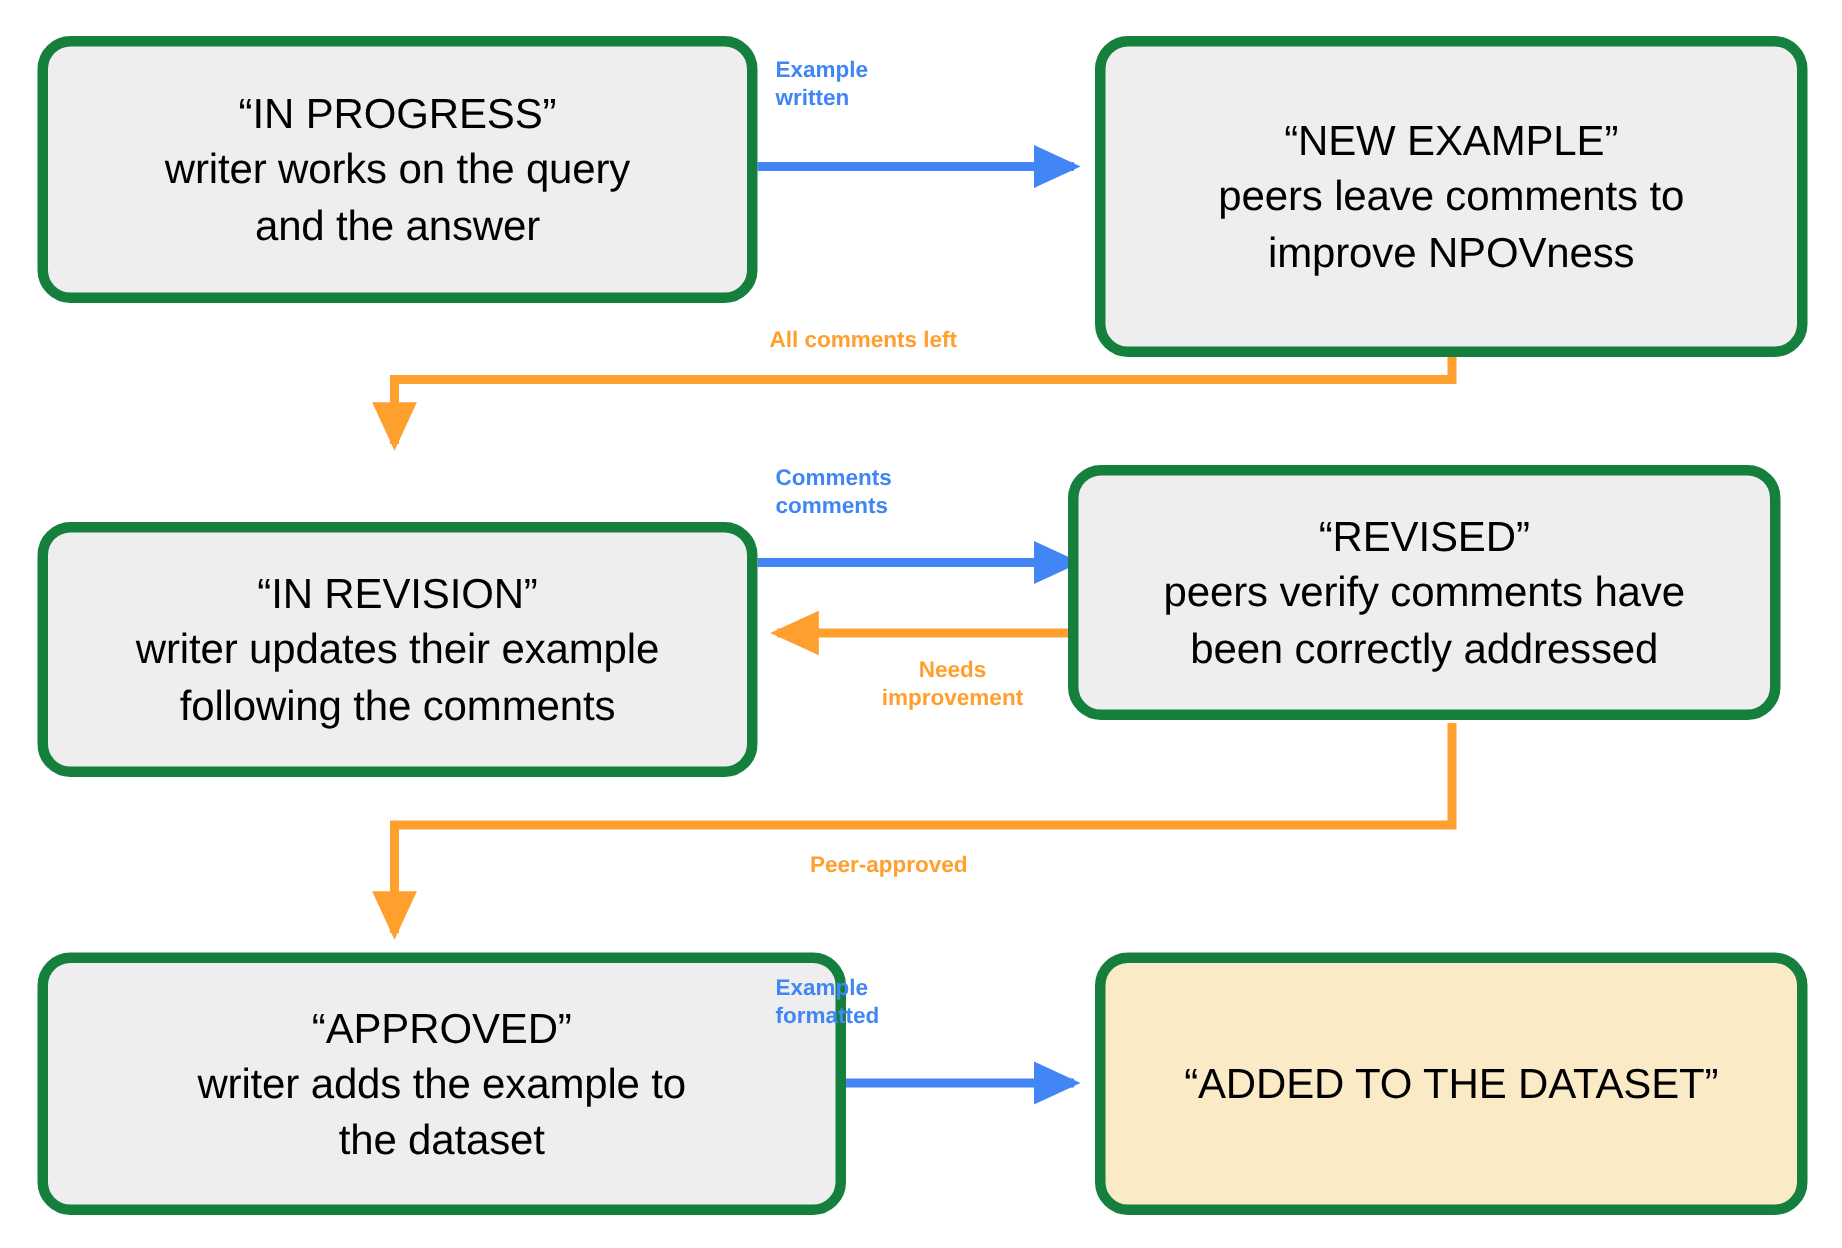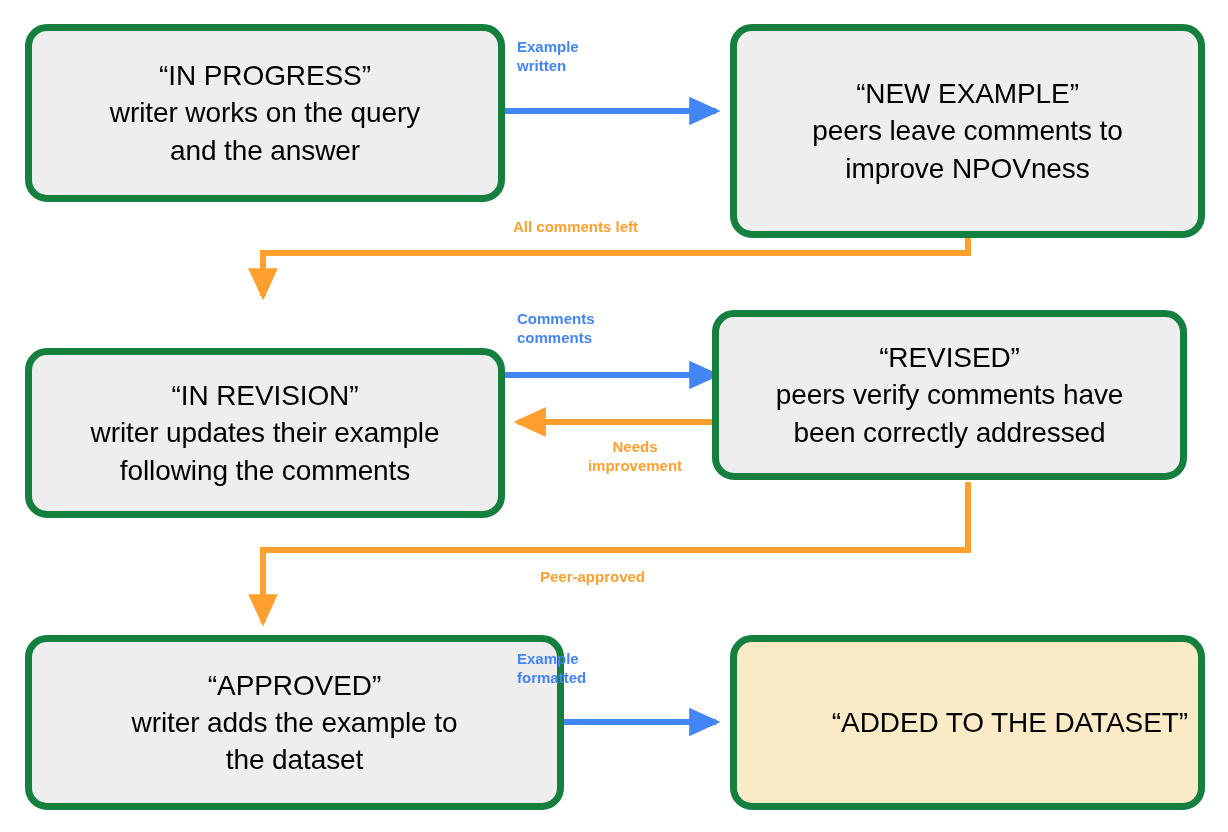--- a/index.html
+++ b/index.html
@@ -35,21 +35,20 @@
     justify-content: center;
     text-align: center;
     color: #000000;
     font-size: 28px;
     line-height: 1.33;
     letter-spacing: -0.1px;
     z-index: 3;
   }
   .node.final {
     background: #fbeac6;
-    justify-content: flex-end;
   }
   .node .node-text {
     display: block;
     padding: 0 10px;
     white-space: pre-line;
   }
   .edge-label {
     position: absolute;
     font-size: 15px;
     font-weight: bold;

